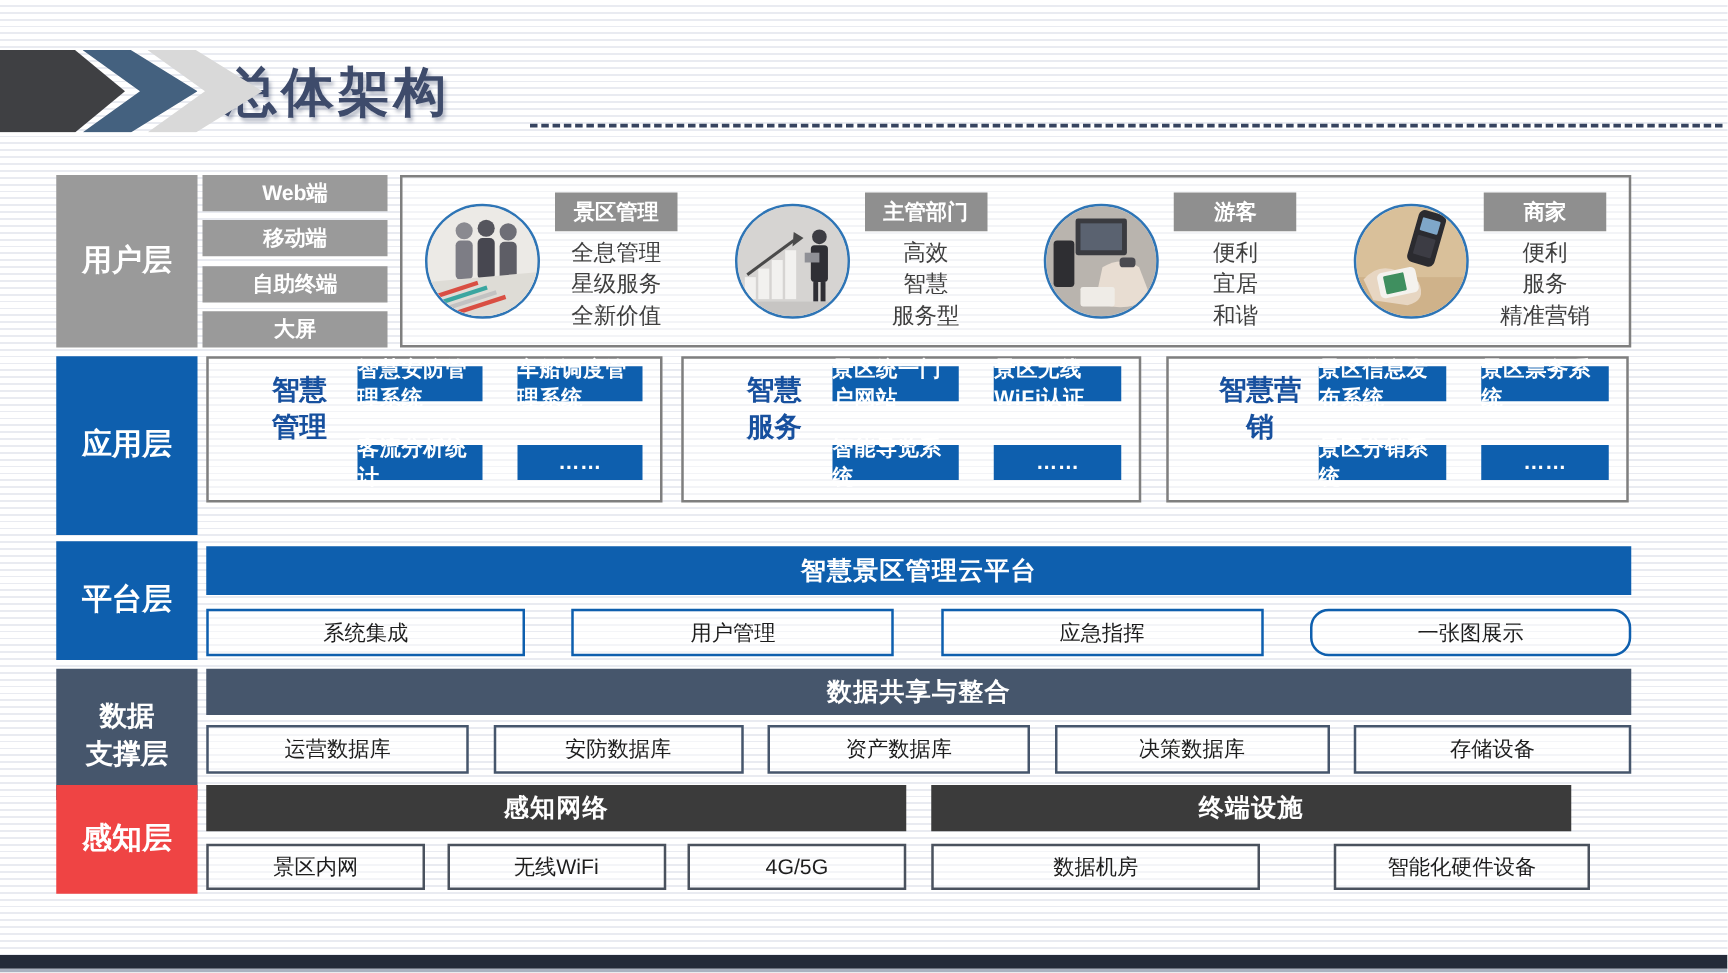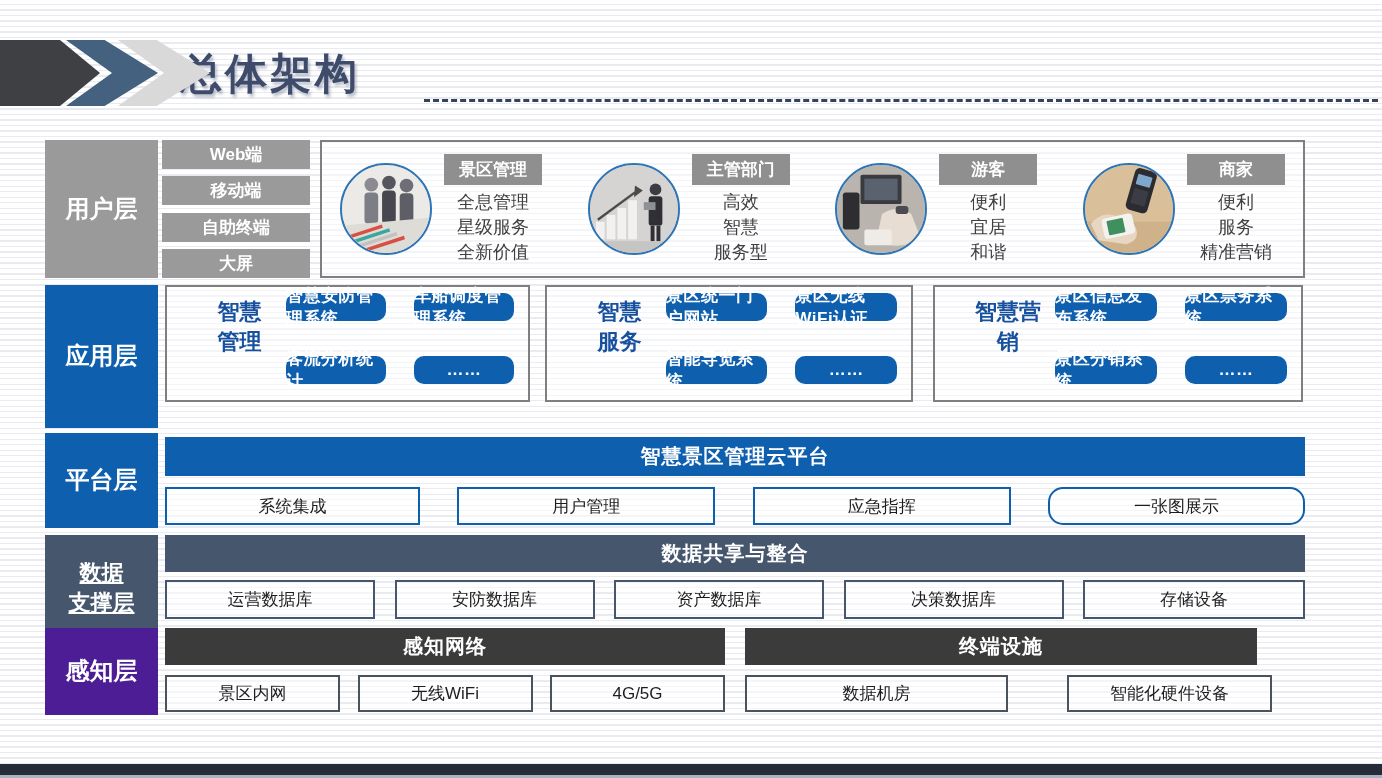--- a/index.html
+++ b/index.html
@@ -41,22 +41,22 @@
   
   .layer-label {
     position:absolute; left:45px; width:113px;
     display:flex; align-items:center; justify-content:center;
     color:#fff; font-weight:bold; font-size:24px; text-align:center;
     white-space:pre-line; line-height:1.35;
   }
   .lab-user { top:140px; height:138px; background:#9a9a9a; }
   .lab-app  { top:285px; height:143px; background:#0e5fae; }
   .lab-plat { top:433px; height:95px;  background:#0e5fae; }
-  .lab-data { top:535px; height:105px;  background:#46566c; font-size:22px;text-decoration:underline; }
-  .lab-perc { top:628px; height:87px;  background:#4c1d95; }
+  .lab-data { top:535px; height:105px;  background:#46566c; font-size:22px; }
+  .lab-perc { top:628px; height:87px;  background:#ef4444; }
 
   
   .terminals {
     position:absolute; left:162px; top:140px; width:148px; height:138px;
     display:flex; flex-direction:column; justify-content:space-between;
   }
   .terminal-btn {
     height:29px; background:#9a9a9a; color:#fff; font-weight:bold; font-size:17px;
     display:flex; align-items:center; justify-content:center;
   }
@@ -90,21 +90,21 @@
   .app-title {
     text-align:center; color:#17509e; font-weight:bold; font-size:22px;
     padding:10px 0 6px 0;
   }
   .app-grid {
     display:grid; grid-template-columns:1fr 1fr; column-gap:28px; row-gap:18px;
     padding:6px 14px 0 14px;
   }
   .blue-btn {
     height:28px; background:#0e5fae; color:#fff; font-weight:bold; font-size:17px;
-    display:flex; align-items:center; justify-content:center; letter-spacing:.5px;border-radius:10px;
+    display:flex; align-items:center; justify-content:center; letter-spacing:.5px;
   }
 
   
   .banner {
     position:absolute; color:#fff; font-weight:bold; font-size:20px;
     display:flex; align-items:center; justify-content:center; letter-spacing:1px;
   }
   .white-box {
     background:rgba(255,255,255,.5); color:#1d1d1d; font-size:17px;
     display:flex; align-items:center; justify-content:center;text-align:center;

